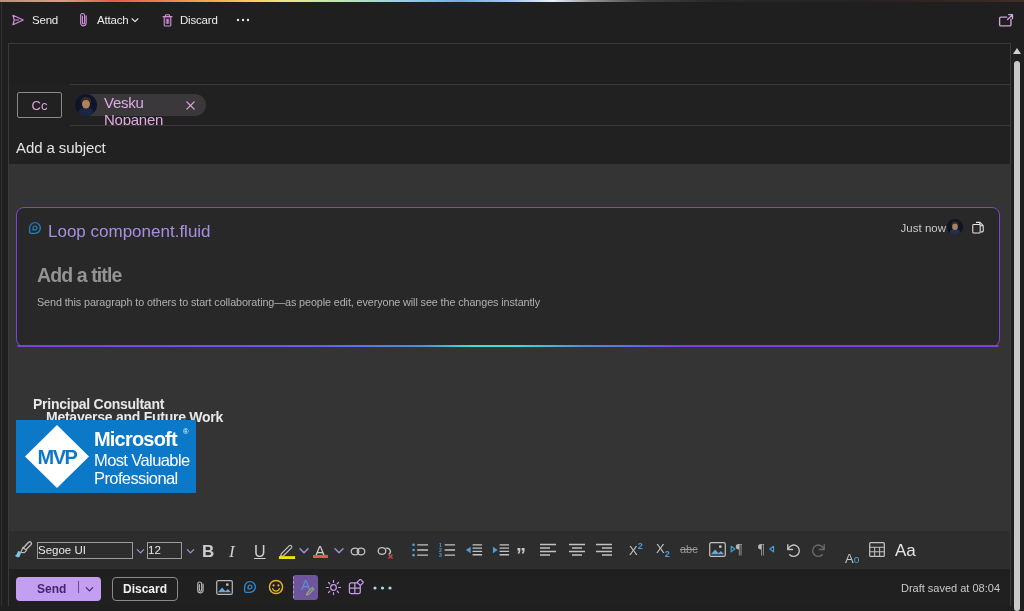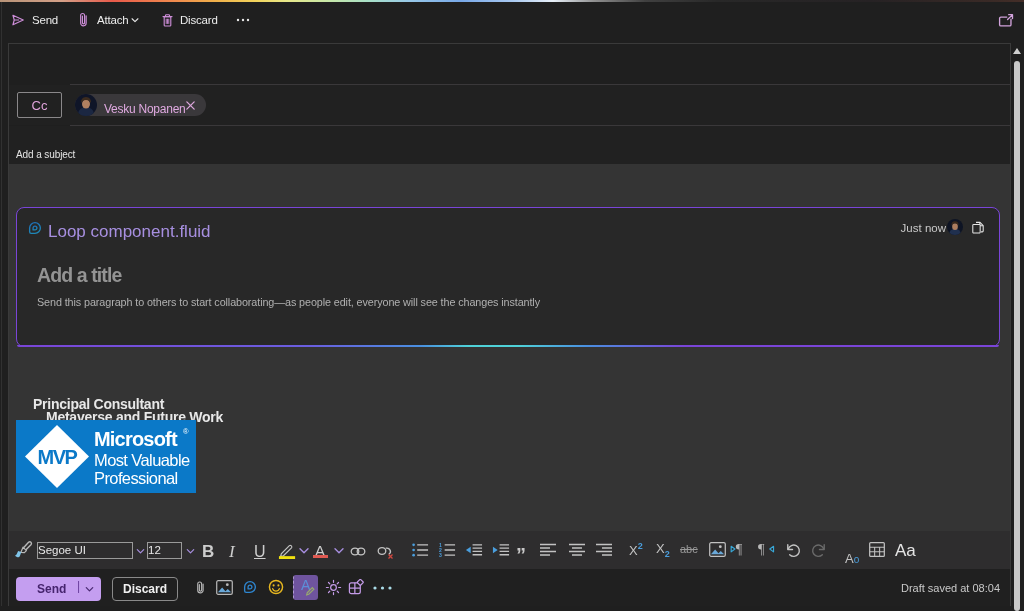--- a/index.html
+++ b/index.html
@@ -34,21 +34,21 @@
   #loopgrad { left:17px; top:345px; width:982px; height:2px; border-radius:0 0 8px 8px;
     background:linear-gradient(90deg,#7a45d8 0%,#6a5fe0 30%,#4a8fe0 41%,#4fd2d8 46%,#4fd2d8 51%,#4a8fe0 58%,#7a45d8 68%); }
   
   #fmttb { left:9px; top:531px; width:1001px; height:38px; background:#2e2d2e; }
   
   #botbar { left:9px; top:569px; width:1001px; height:37px; background:#202020; }
   
   #sb-track { left:1011px; top:44px; width:13px; height:567px; background:#1f1f1f; }
   #sb-thumb { left:1014px; top:61px; width:6px; height:550px; background:#c9c9c9; border-radius:3px; }
   #pill { position:absolute; left:66px; top:9px; width:131px; height:22px; background:#3a383b; border-radius:11px;
-    color:#dfa9e0; font-size:12px; display:flex; align-items:flex-end; }
+    color:#dfa9e0; font-size:15px; display:flex; align-items:flex-start; }
   
   #loop-link { position:absolute; left:48px; top:222px; font-size:17px; color:#a78fe0; }
   #loop-justnow { position:absolute; right:78px; top:222px; font-size:11.5px; color:#c9c9c9; }
   #loop-title { position:absolute; left:37px; top:264px; font-size:19.5px; font-weight:700; letter-spacing:-0.9px; color:#939393; }
   #loop-para { position:absolute; left:37px; top:296px; font-size:10.8px; letter-spacing:-0.1px; color:#b0b0b0; }
   
   .sig { position:absolute; left:16px; color:#e8e8e8; font-size:14px; font-weight:700; letter-spacing:-0.25px;margin-left:17px; }
   
   #mvp { position:absolute; left:16px; top:420px; width:180px; height:73px; background:#0b79c8; }
   .fi { position:absolute; }
@@ -134,21 +134,21 @@
         </g>
       </svg>
       <span style="margin-left:29px;letter-spacing:-0.25px;">Vesku Nopanen</span>
       <svg width="11" height="11" viewBox="0 0 12 12" style="position:absolute;right:10px;top:6px;" stroke="#dca6dd" stroke-width="1.4" stroke-linecap="round">
           <path d="M2 2 L10 10 M10 2 L2 10"></path>
         </svg>
     </div>
   </div>
   <div class="rowsep" style="left:70px;top:125px;width:941px;"></div>
   <div class="row" id="row-subj">
-    <div style="position:absolute;left:7px;top:23px;color:#e4e4e4;font-size:10px;letter-spacing:-0.1px;">Add a subject</div>
+    <div style="position:absolute;left:7px;top:13px;color:#e4e4e4;font-size:15px;letter-spacing:-0.1px;">Add a subject</div>
   </div>
   <div class="abs" id="bodyarea"></div>
   <div class="abs" id="loopbox"></div>
   <div class="abs" id="loopgrad"></div>
   <svg class="abs" style="left:27px;top:220px;" width="16" height="16" viewBox="0 0 20 20">
     <defs>
         <linearGradient id="loopg" x1="0" y1="0" x2="0.3" y2="1">
       <stop offset="0" stop-color="#1e6fb8"></stop>
           <stop offset="1" stop-color="#1e87b8"></stop>
         </linearGradient>

